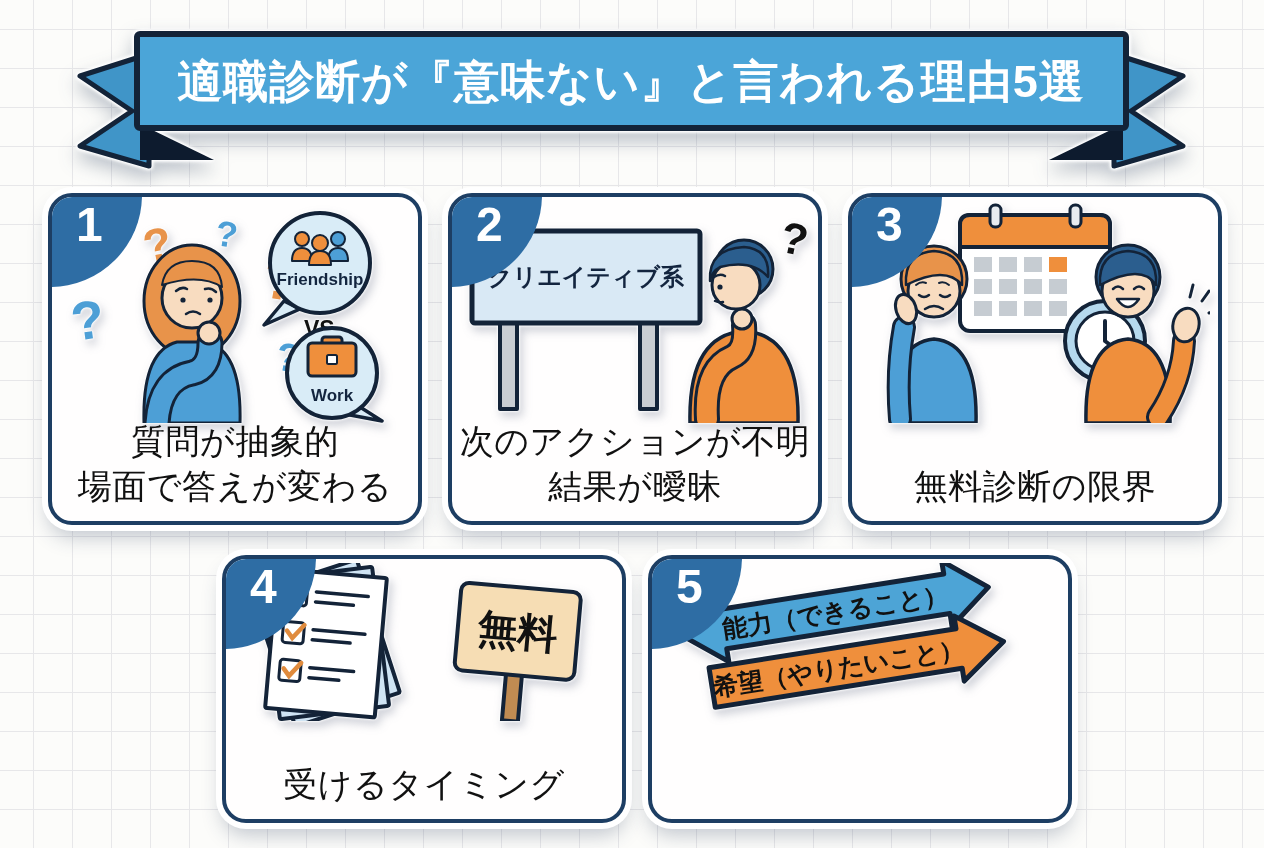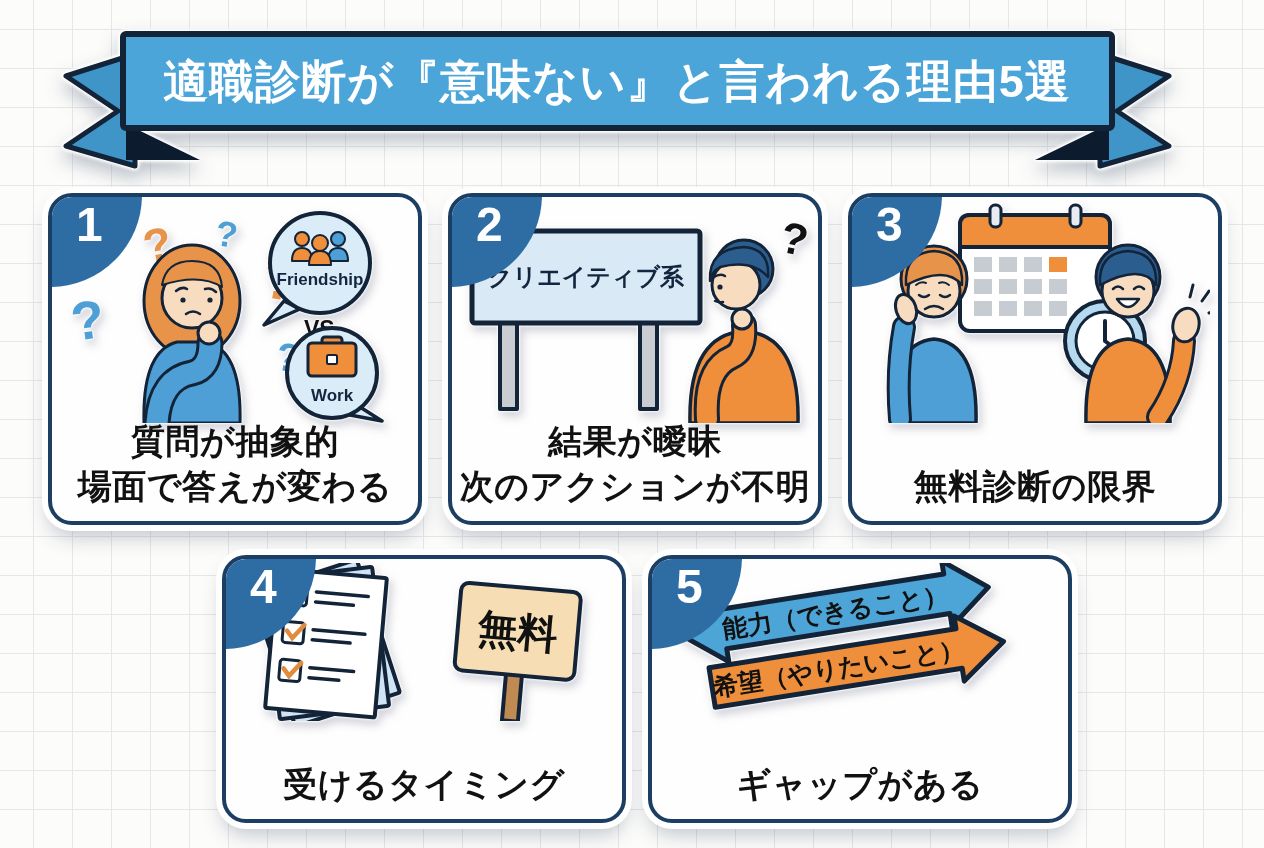--- a/index.html
+++ b/index.html
@@ -7,21 +7,21 @@
     width:1264px;height:848px;position:relative;overflow:hidden;
     font-family:"Liberation Sans","DejaVu Sans",sans-serif;
     background-color:#fcfcfa;
     background-image:
       linear-gradient(#e7e7e9 1.5px, transparent 1.5px),
       linear-gradient(90deg, #e7e7e9 1.5px, transparent 1.5px);
     background-size:39px 39px;
     background-position:-6px -10px;
   }
   .ribbon-wrap{
-    position:absolute;left:60px;top:24px;width:1115px;height:152px;
+    position:absolute;left:74px;top:24px;width:1115px;height:152px;
     filter:drop-shadow(0 0 1.5px #fff) drop-shadow(0 0 1.5px #fff) drop-shadow(0 0 1.5px #fff)
            drop-shadow(0 9px 9px rgba(44,62,92,.30));
   }
   .ribbon-wrap svg{display:block;}
   .ribbon-title-text{
     font-weight:900;font-size:45px;fill:#ffffff;letter-spacing:1px;
   }
   .card{
     position:absolute;background:#fffefe;border:4.5px solid #1d3e63;border-radius:24px;
     box-shadow:0 0 0 6px #ffffff, 0 12px 20px rgba(44,62,92,.28);
@@ -31,21 +31,21 @@
     position:absolute;top:-2px;left:-2px;width:92px;height:92px;
     background:#2e6da4;border-bottom-right-radius:100%;border-top-left-radius:18px;
     z-index:3;
   }
   .badge span{
     position:absolute;top:2px;left:26px;color:#fff;font-size:48px;font-weight:800;
   }
   .illus{position:absolute;left:0;top:4px;z-index:1;}
   .caption{
     position:absolute;left:0;right:0;bottom:12px;z-index:2;
-    text-align:center;font-weight:700;color:#111111;
+    text-align:center;font-weight:400;color:#111111;
     font-size:34px;line-height:1.32;letter-spacing:0.5px;
   }
   .sticker{
     filter:drop-shadow(0 0 1.2px #fff) drop-shadow(0 0 1.2px #fff)
            drop-shadow(3px 5px 4px rgba(70,85,110,.25));
   }
   .outline{stroke:#132338;stroke-linejoin:round;stroke-linecap:round;}
   text{font-family:"Liberation Sans","DejaVu Sans",sans-serif;}
 </style>
 </head>
@@ -142,22 +142,22 @@
       <circle cx="268" cy="86" r="2.6" fill="#132338"></circle>
       <path d="M262,76 q6,-4 11,-1" stroke="#132338" stroke-width="2.5" fill="none" stroke-linecap="round"></path>
       <path d="M263,100 q4,2 8,1" stroke="#132338" stroke-width="2.5" fill="none" stroke-linecap="round"></path>
       <path class="outline" d="M238,222 Q236,134 292,130 Q348,134 346,222 Z" fill="#EF8F3C" stroke-width="3.5"></path>
       <path d="M255,218 Q252,168 280,156 Q294,150 292,124" stroke="#132338" stroke-width="26" fill="none" stroke-linecap="round"></path>
       <path d="M255,218 Q252,168 280,156 Q294,150 292,124" stroke="#EF8F3C" stroke-width="20" fill="none" stroke-linecap="round"></path>
       <circle class="outline" cx="290" cy="118" r="10" fill="#F8DCC0" stroke-width="3"></circle>
     </g>
   </svg>
   <div class="caption">
+    <div>次のアクションが不明</div>
     <div>結果が曖昧</div>
-    <div>次のアクションが不明</div>
   </div>
 </div>
 
 <div class="card" style="left:848px;top:193px;width:366px;height:324px;">
   <div class="badge">
       <span>3</span>
     </div>
   <svg class="illus sticker" width="358" height="222" viewBox="0 0 358 222">
 
     <g>
@@ -273,15 +273,14 @@
       <polygon class="outline" points="0,33 42,0 42,13 268,13 268,0 310,33 268,66 268,53 42,53 42,66" fill="#4DA4D6" stroke-width="5"></polygon>
       <text x="155" y="42" text-anchor="middle" font-size="25" font-weight="900" fill="#111">能力（できること）</text>
     </g>
 
     <g transform="translate(55,92) rotate(-9)">
       <polygon class="outline" points="0,13 250,13 250,0 295,33 250,66 250,53 0,53" fill="#EF8F3C" stroke-width="5"></polygon>
       <text x="128" y="42" text-anchor="middle" font-size="25" font-weight="900" fill="#111">希望（やりたいこと）</text>
     </g>
   </svg>
   <div class="caption">
-    <div>ギャップがある</div>
   </div>
 </div>
 
 </body></html>

